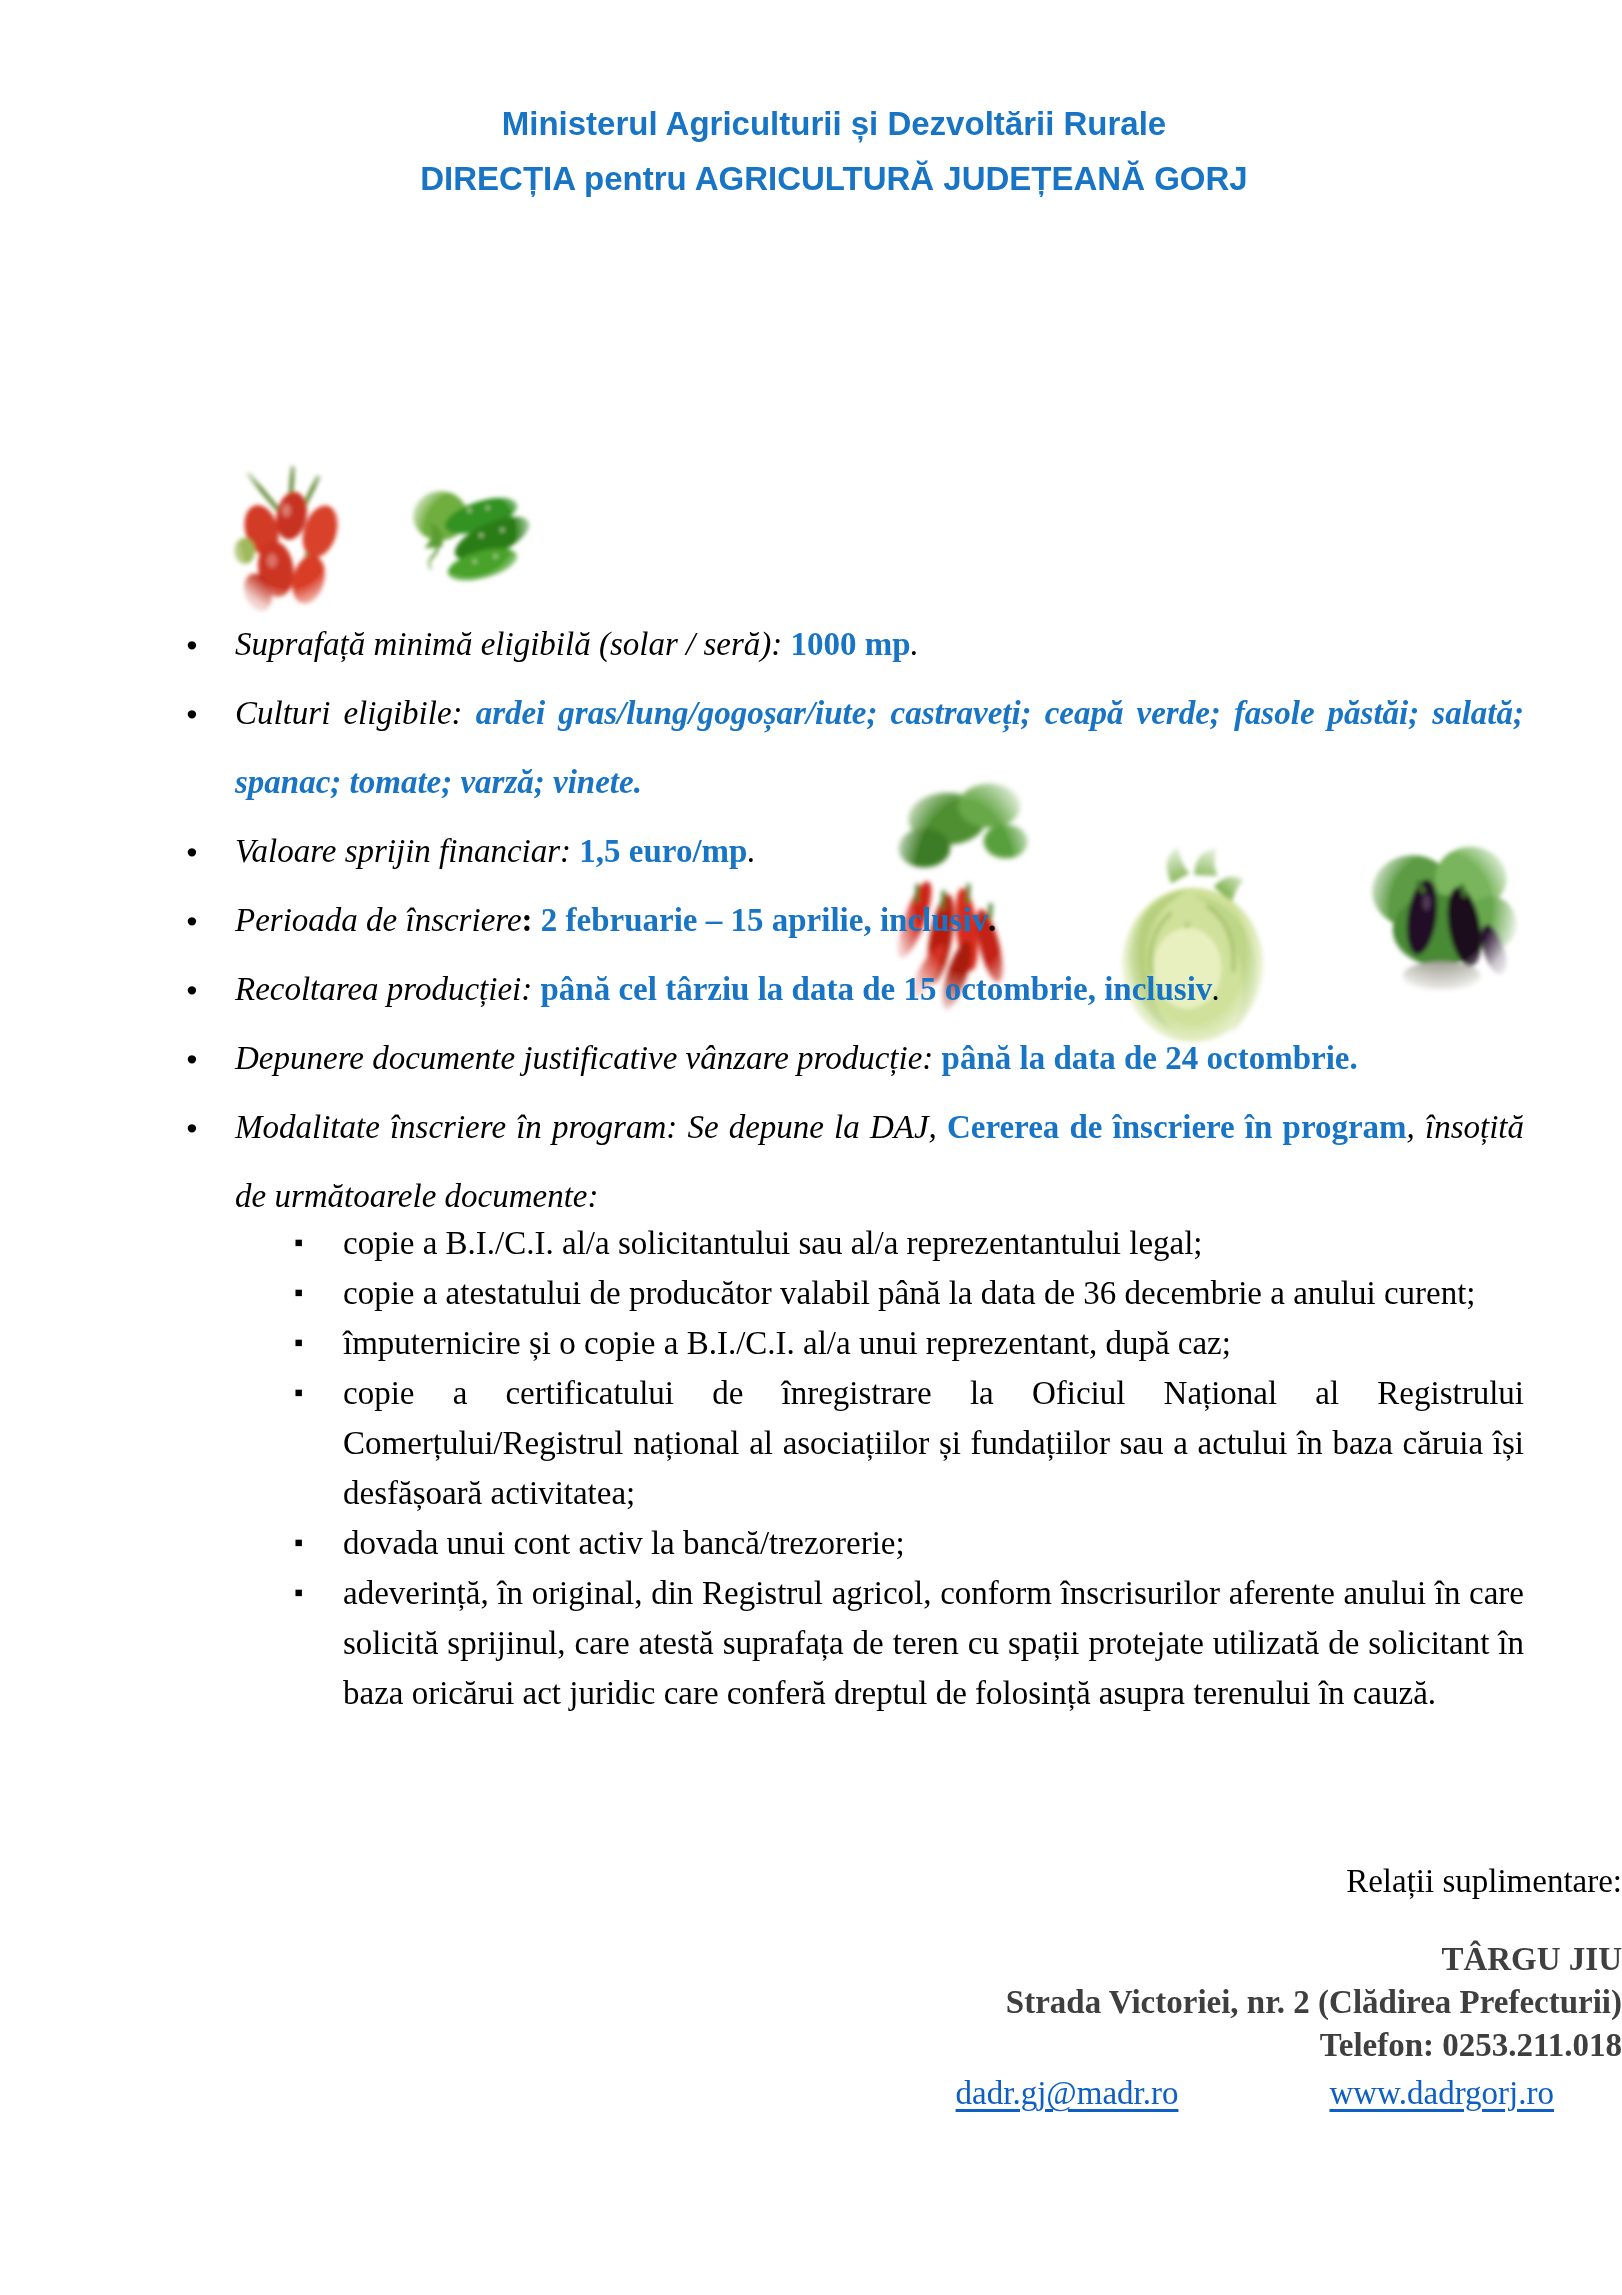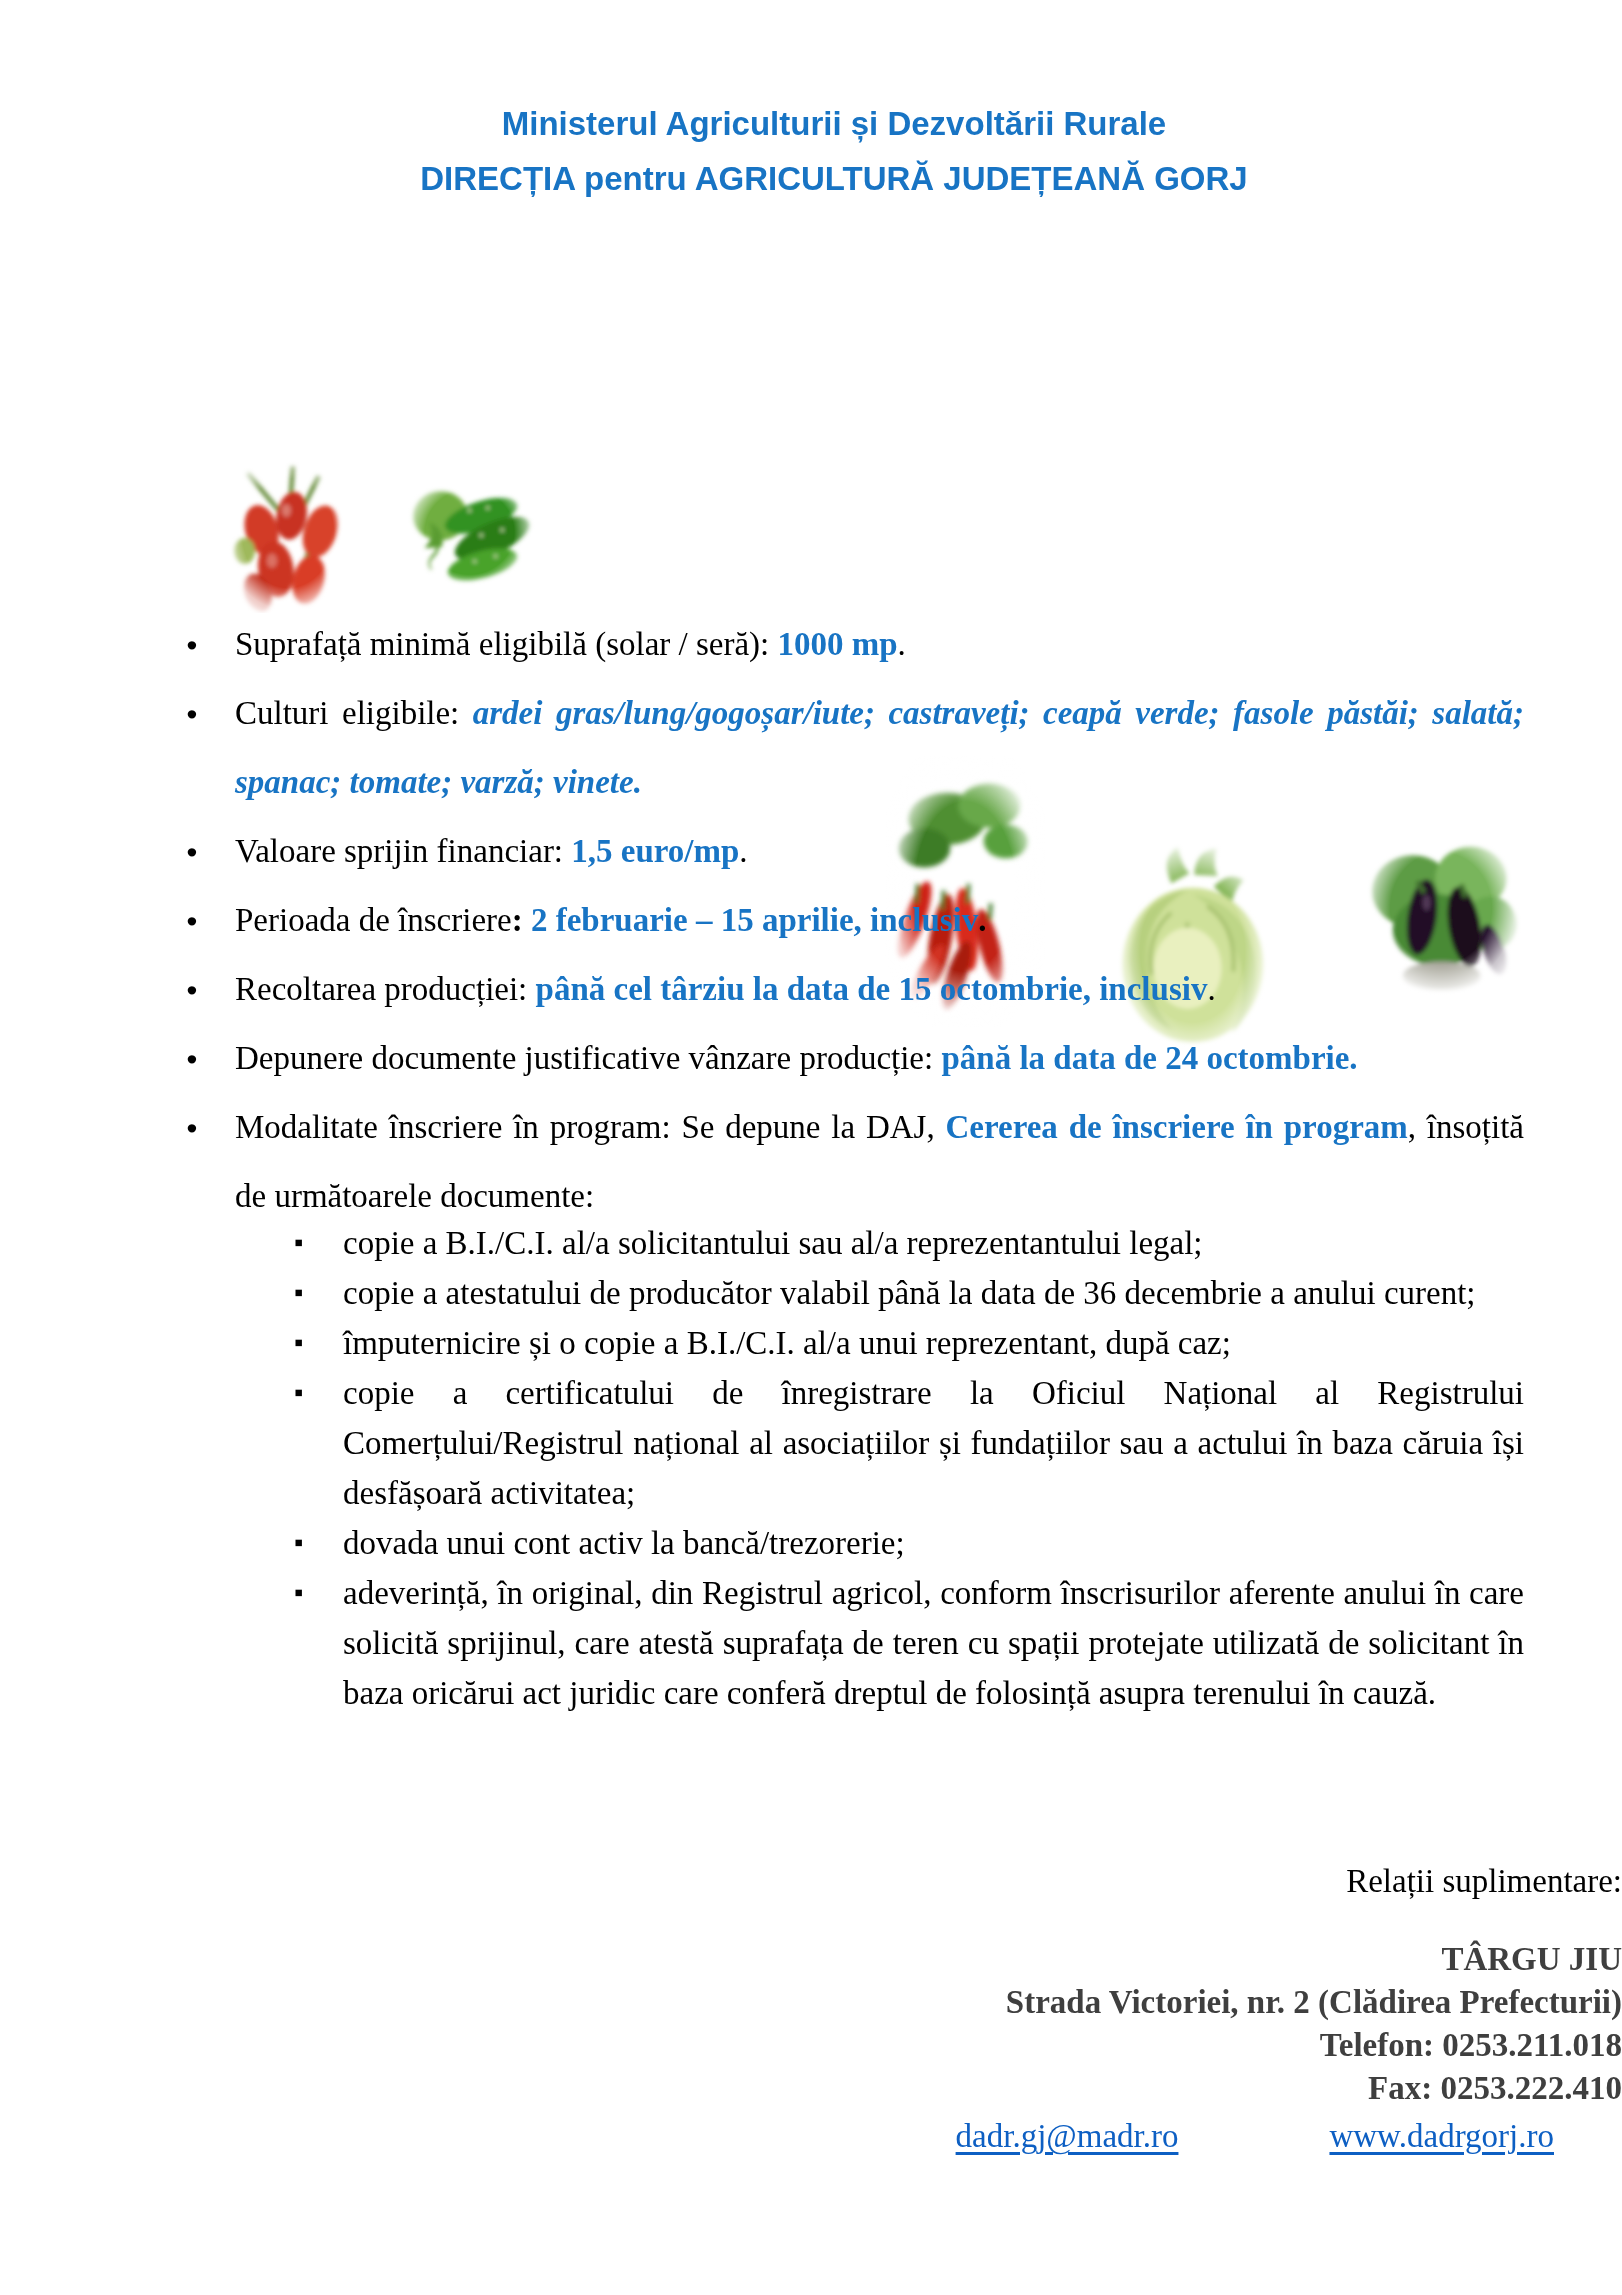--- a/index.html
+++ b/index.html
@@ -18,21 +18,21 @@
   
   .content{position:absolute;top:610px;left:186px;width:1338px;}
   #bullets{height:624px;overflow:visible;}
   #subbullets{margin-top:-15.7px;}
   .bullet{display:flex;align-items:flex-start;}
   .bullet .marker{flex:0 0 49px;font-size:19.6px;line-height:69px;}
   .bullet p{margin:0;flex:1 1 auto;font-size:33px;line-height:69px;text-align:justify;}
   .sub{display:flex;align-items:flex-start;margin-left:108px;}
   .sub .marker{flex:0 0 49px;font-size:26px;line-height:50px;}
   .sub p{margin:0;flex:1 1 auto;font-size:33px;line-height:50px;text-align:justify;}
-  .s-plain{color:#000;}
+  .s-plain{color:#000;font-style:italic;}
   .s-black-bold{color:#000;font-weight:bold;}
   .s-blue-bold{color:var(--blue,#1874C4);font-weight:bold;font-family:Liberation Serif, serif;}
   .s-blue-bold-italic{color:var(--blue,#1874C4);font-weight:bold;font-style:italic;}
   
   .footer{position:absolute;top:1861px;left:0;width:100%;text-align:right;}
   .relatii{font-size:33px;line-height:41px;color:#000;}
   .daj{font-size:44px;line-height:60px;font-weight:bold;margin-top:6.5px;color:var(--daj,#4A76C8);}
   .daj .dajp{color:var(--dajdark,#2F6EB8);}
   .addr{margin-top:36px;font-size:33px;line-height:43px;font-weight:bold;color:var(--gray,#3F3F3F);}
   .links{margin-top:5.2px;font-size:33px;line-height:43px;position:relative;left:-68px;}
@@ -253,21 +253,20 @@
         </div>
       </div>
   </div>
 
   <div class="footer">
     <div class="relatii">Relații suplimentare:</div>
     <div class="addr">
       <div>TÂRGU JIU</div>
       <div>Strada Victoriei, nr. 2 (Clădirea Prefecturii)</div>
       <div>Telefon: 0253.211.018</div>
-      <div>Fax: 0253.222.410</div>
     </div>
     <div class="links">
       <a href="#">dadr.gj@madr.ro</a><span class="gap"></span><a href="#">www.dadrgorj.ro</a>
     </div>
   </div>
 
 </div>
 
 
 </body></html>

